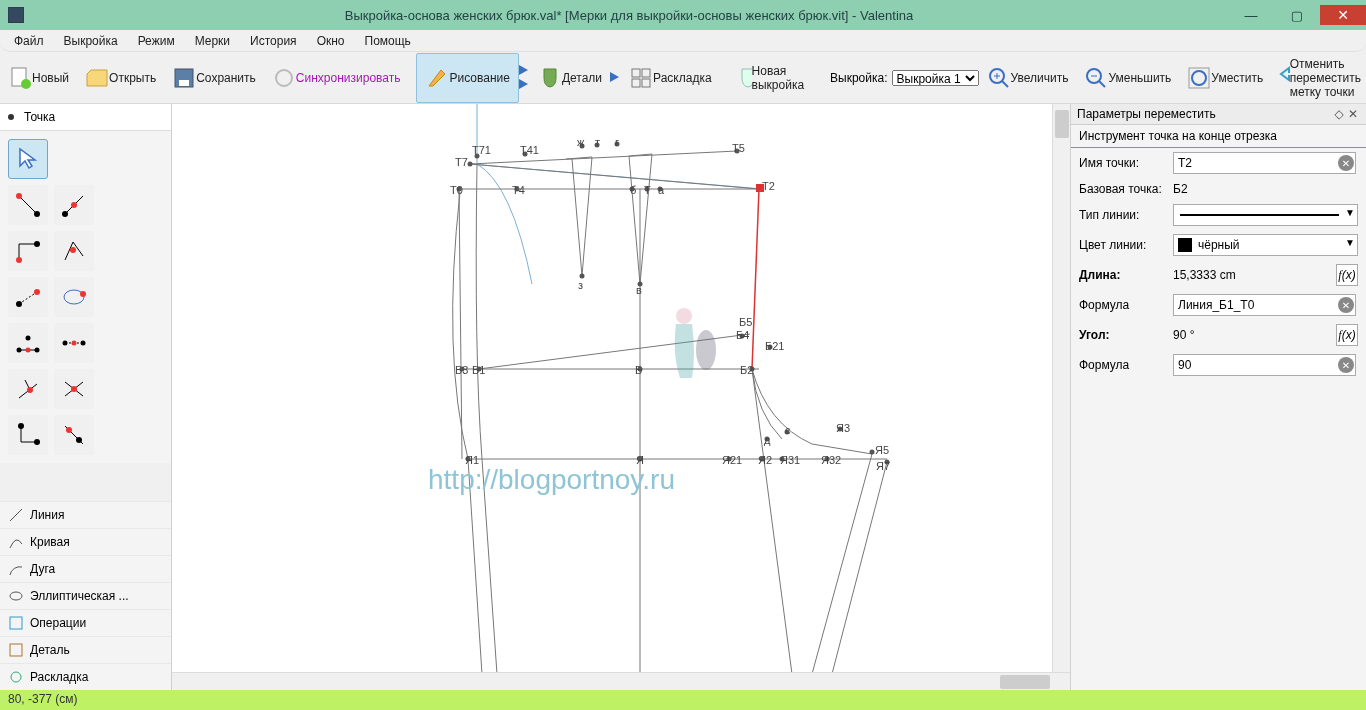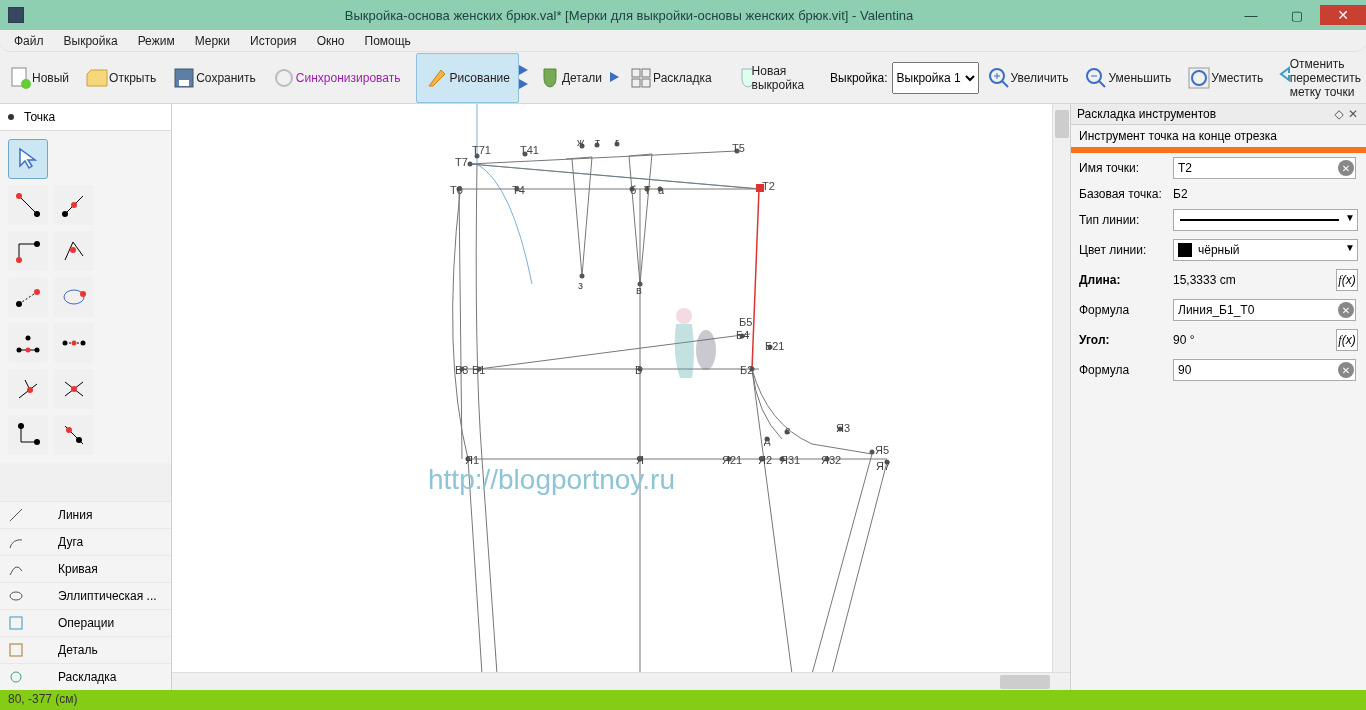--- a/index.html
+++ b/index.html
@@ -14,68 +14,68 @@
 .menubar { height: 22px; background: #f0f0f0; display: flex; align-items: center; padding-left: 4px; border-bottom: 1px solid #e0e0e0; border-radius: 10px;}
 .menubar .mitem { padding: 2px 10px; color: #222; }
 
 .toolbar { height: 52px; background: #f0f0f0; display: flex; align-items: center; border-bottom: 1px solid #d8d8d8;}
 .tbtn { display: flex; flex-direction: row; align-items: center; justify-content: center; padding: 2px 8px; height: 50px; color: #222;}
 .tbtn .ticon { width: 24px; height: 24px; margin-bottom: 0px; }
 .tbtn.disabled { color: #a21caf; }
 .tsep { width: 1px; height: 42px; background: #ccc; margin: 0 4px;}
 .tbtn.active { background: #cde6f4; border: 1px solid #8fc0de; border-radius: 2px;}
 .patternsel { display: flex; align-items:center; margin-left: 10px;}
-.patternsel select { height: 32px; font-size:12px;}
+.patternsel select { height: 16px; font-size:12px;}
 .toolbar .spacer { flex:1;}
 .toolbar .chev { width:16px; font-size:16px; color:#555; text-align:center; padding-right:4px;}
 
 .main { display: flex; height: 586px; }
 
 .left { width: 172px; background: #f0f0f0; border-right: 1px solid #d0d0d0; display:flex; flex-direction:column;}
 .left .cat-active { background:#fff; padding: 6px 8px; display:flex;align-items:center; border-bottom:1px solid #ddd;}
 .left .cat-active .dot{width:6px;height:6px;border-radius:50%;background:#333;margin-right:10px;}
 .toolgrid { background:#f4f4f4; padding:8px; display:grid; grid-template-columns: 40px 40px; gap:6px; }
 .toolcell { width:40px;height:40px; background:#f0f0f0; border:1px solid transparent; border-radius:3px; display:flex;align-items:center;justify-content:center;}
 .toolcell.sel { background:#cde6f4; border:1px solid #6fa8c8;}
-.left .cat { padding: 5px 8px; display:flex; align-items:center; border-top:1px solid #e8e8e8; background:#f4f4f4;gap:28px;}
+.left .cat { padding: 5px 8px; display:flex; align-items:center; border-top:1px solid #e8e8e8; background:#f4f4f4;}
 .left .cat .cicon{width:16px;height:16px;margin-right:6px;}
 
 .canvas-wrap { flex:1; display:flex; flex-direction:column; background:#fff; position:relative;}
 .canvas-area { flex:1; position:relative; overflow:hidden; background:#fff;}
 .sb-v { width:18px; background:#f0f0f0; border-left:1px solid #ddd;}
 .sb-h { height:18px; background:#f0f0f0; border-top:1px solid #ddd;}
 .canvas-row{flex:1;display:flex;}
 .sb-track-v{position:relative;height:100%;}
 .sb-thumb-v{position:absolute;top:6px;left:2px;width:14px;height:28px;background:#cdcdcd;border-radius:2px;}
 .sb-track-h{position:relative;width:100%;}
 .sb-thumb-h{position:absolute;left:6px;top:2px;height:14px;width:60%;background:#cdcdcd;border-radius:2px;}
 
 .watermark{position:absolute;left:256px;top:360px;color:#8fc4d6;font-size:28px;font-family:Arial;}
 .figure{position:absolute;left:490px;top:200px;width:60px;height:80px;}
 
 .right { width: 296px; background:#f4f4f4; border-left:1px solid #d0d0d0; display:flex; flex-direction:column;}
 .right .phead{background:#ececec;padding:3px 6px; display:flex;align-items:center;border-bottom:1px solid #ccc;}
 .right .phead .pt{flex:1;}
 .right .phead .pc{width:14px;text-align:center;color:#555;}
-.right .psub{padding:4px 8px; border-bottom:6px solid #f97316;}
+.right .psub{padding:4px 8px; border-bottom:1px solid #f97316;}
 .right .prow{display:flex;align-items:center;padding:4px 8px;gap:6px;}
 .right .prow .lbl{width:88px;}
 .right .prow .lbl.b{font-weight:bold;}
 .right .prow input[type=text]{flex:1;height:22px;padding:2px 22px 2px 4px;border:1px solid #aaa;background:#fff;}
 .right .iwrap{flex:1;position:relative;}
 .right .iwrap .clr{position:absolute;right:4px;top:3px;width:16px;height:16px;border-radius:50%;background:#888;color:#fff;font-size:10px;display:flex;align-items:center;justify-content:center;}
 .right .linebox{flex:1;height:22px;border:1px solid #aaa;background:#fff;display:flex;align-items:center;padding:0 18px 0 6px;position:relative;}
 .right .linebox .samp{flex:1;height:2px;background:#000;}
 .right .linebox .dd{position:absolute;right:2px;top:2px;font-size:10px;}
 .right .colorbox{flex:1;height:22px;border:1px solid #aaa;background:#fff;display:flex;align-items:center;padding:0 18px 0 4px;position:relative;}
 .right .colorbox .sw{width:14px;height:14px;background:#000;margin-right:6px;}
 .right .colorbox .dd{position:absolute;right:2px;top:2px;font-size:10px;}
 .right .fx{width:22px;height:22px;border:1px solid #aaa;background:#fff;display:flex;align-items:center;justify-content:center;font-style:italic;font-family:serif;}
 
-.status{height:20px;background:#84cc16;padding:2px 8px;color:#333;}
+.status{height:20px;background:#bef264;padding:2px 8px;color:#333;}
 
 .pt-label { position:absolute; font-size: 11px; color:#444; font-family: Arial; white-space:nowrap;}
 .arrow-r{display:inline-block;width:0;height:0;border-top:5px solid transparent;border-bottom:5px solid transparent;border-left:9px solid #3a6fc4;margin-left:-2px;}
 svg .thin{stroke:#777;stroke-width:1;fill:none;}
 svg .red{stroke:#d33;stroke-width:1.5;fill:none;}
 svg .blue{stroke:#7db0d4;stroke-width:1;fill:none;}
 svg .node{fill:#555;}
 svg .rednode{fill:#d33;}
 </style>
 </head>
@@ -297,29 +297,29 @@
     </div>
     <div style="flex:1"></div>
     <div class="cat">
         <svg class="cicon">
           <line x1="2" y1="14" x2="14" y2="2" stroke="#555"></line>
         </svg>
         <span>Линия</span>
       </div>
     <div class="cat">
         <svg class="cicon">
+          <path d="M2 14 Q8 0 14 10" fill="none" stroke="#555"></path>
+        </svg>
+        <span>Кривая</span>
+      </div>
+    <div class="cat">
+        <svg class="cicon">
           <path d="M2 14 A 10 10 0 0 1 14 6" fill="none" stroke="#555"></path>
         </svg>
         <span>Дуга</span>
-      </div>
-    <div class="cat">
-        <svg class="cicon">
-          <path d="M2 14 Q8 0 14 10" fill="none" stroke="#555"></path>
-        </svg>
-        <span>Кривая</span>
       </div>
     <div class="cat">
         <svg class="cicon">
           <ellipse cx="8" cy="8" rx="6" ry="4" fill="none" stroke="#555"></ellipse>
         </svg>
         <span>Эллиптическая ...</span>
       </div>
     <div class="cat">
         <svg class="cicon">
           <rect x="2" y="2" width="12" height="12" fill="none" stroke="#39c"></rect>
@@ -463,21 +463,21 @@
     </div>
     <div class="sb-h">
         <div class="sb-track-h">
           <div class="sb-thumb-h" style="left:auto;right:20px;width:50px"></div>
         </div>
       </div>
   </div>
 
   <div class="right">
     <div class="phead">
-      <span class="pt">Раскладка инструментов</span>
+      <span class="pt">Параметры переместить</span>
       <span class="pc">◇</span>
       <span class="pc">✕</span>
     </div>
     <div class="psub">Инструмент точка на конце отрезка</div>
     <div class="prow">
         <span class="lbl">Имя точки:</span>
       <div class="iwrap"><input type="text" value="Т2" style=""><span class="clr">✕</span></div>
       </div>
     <div class="prow">
         <span class="lbl">Базовая точка:</span>

